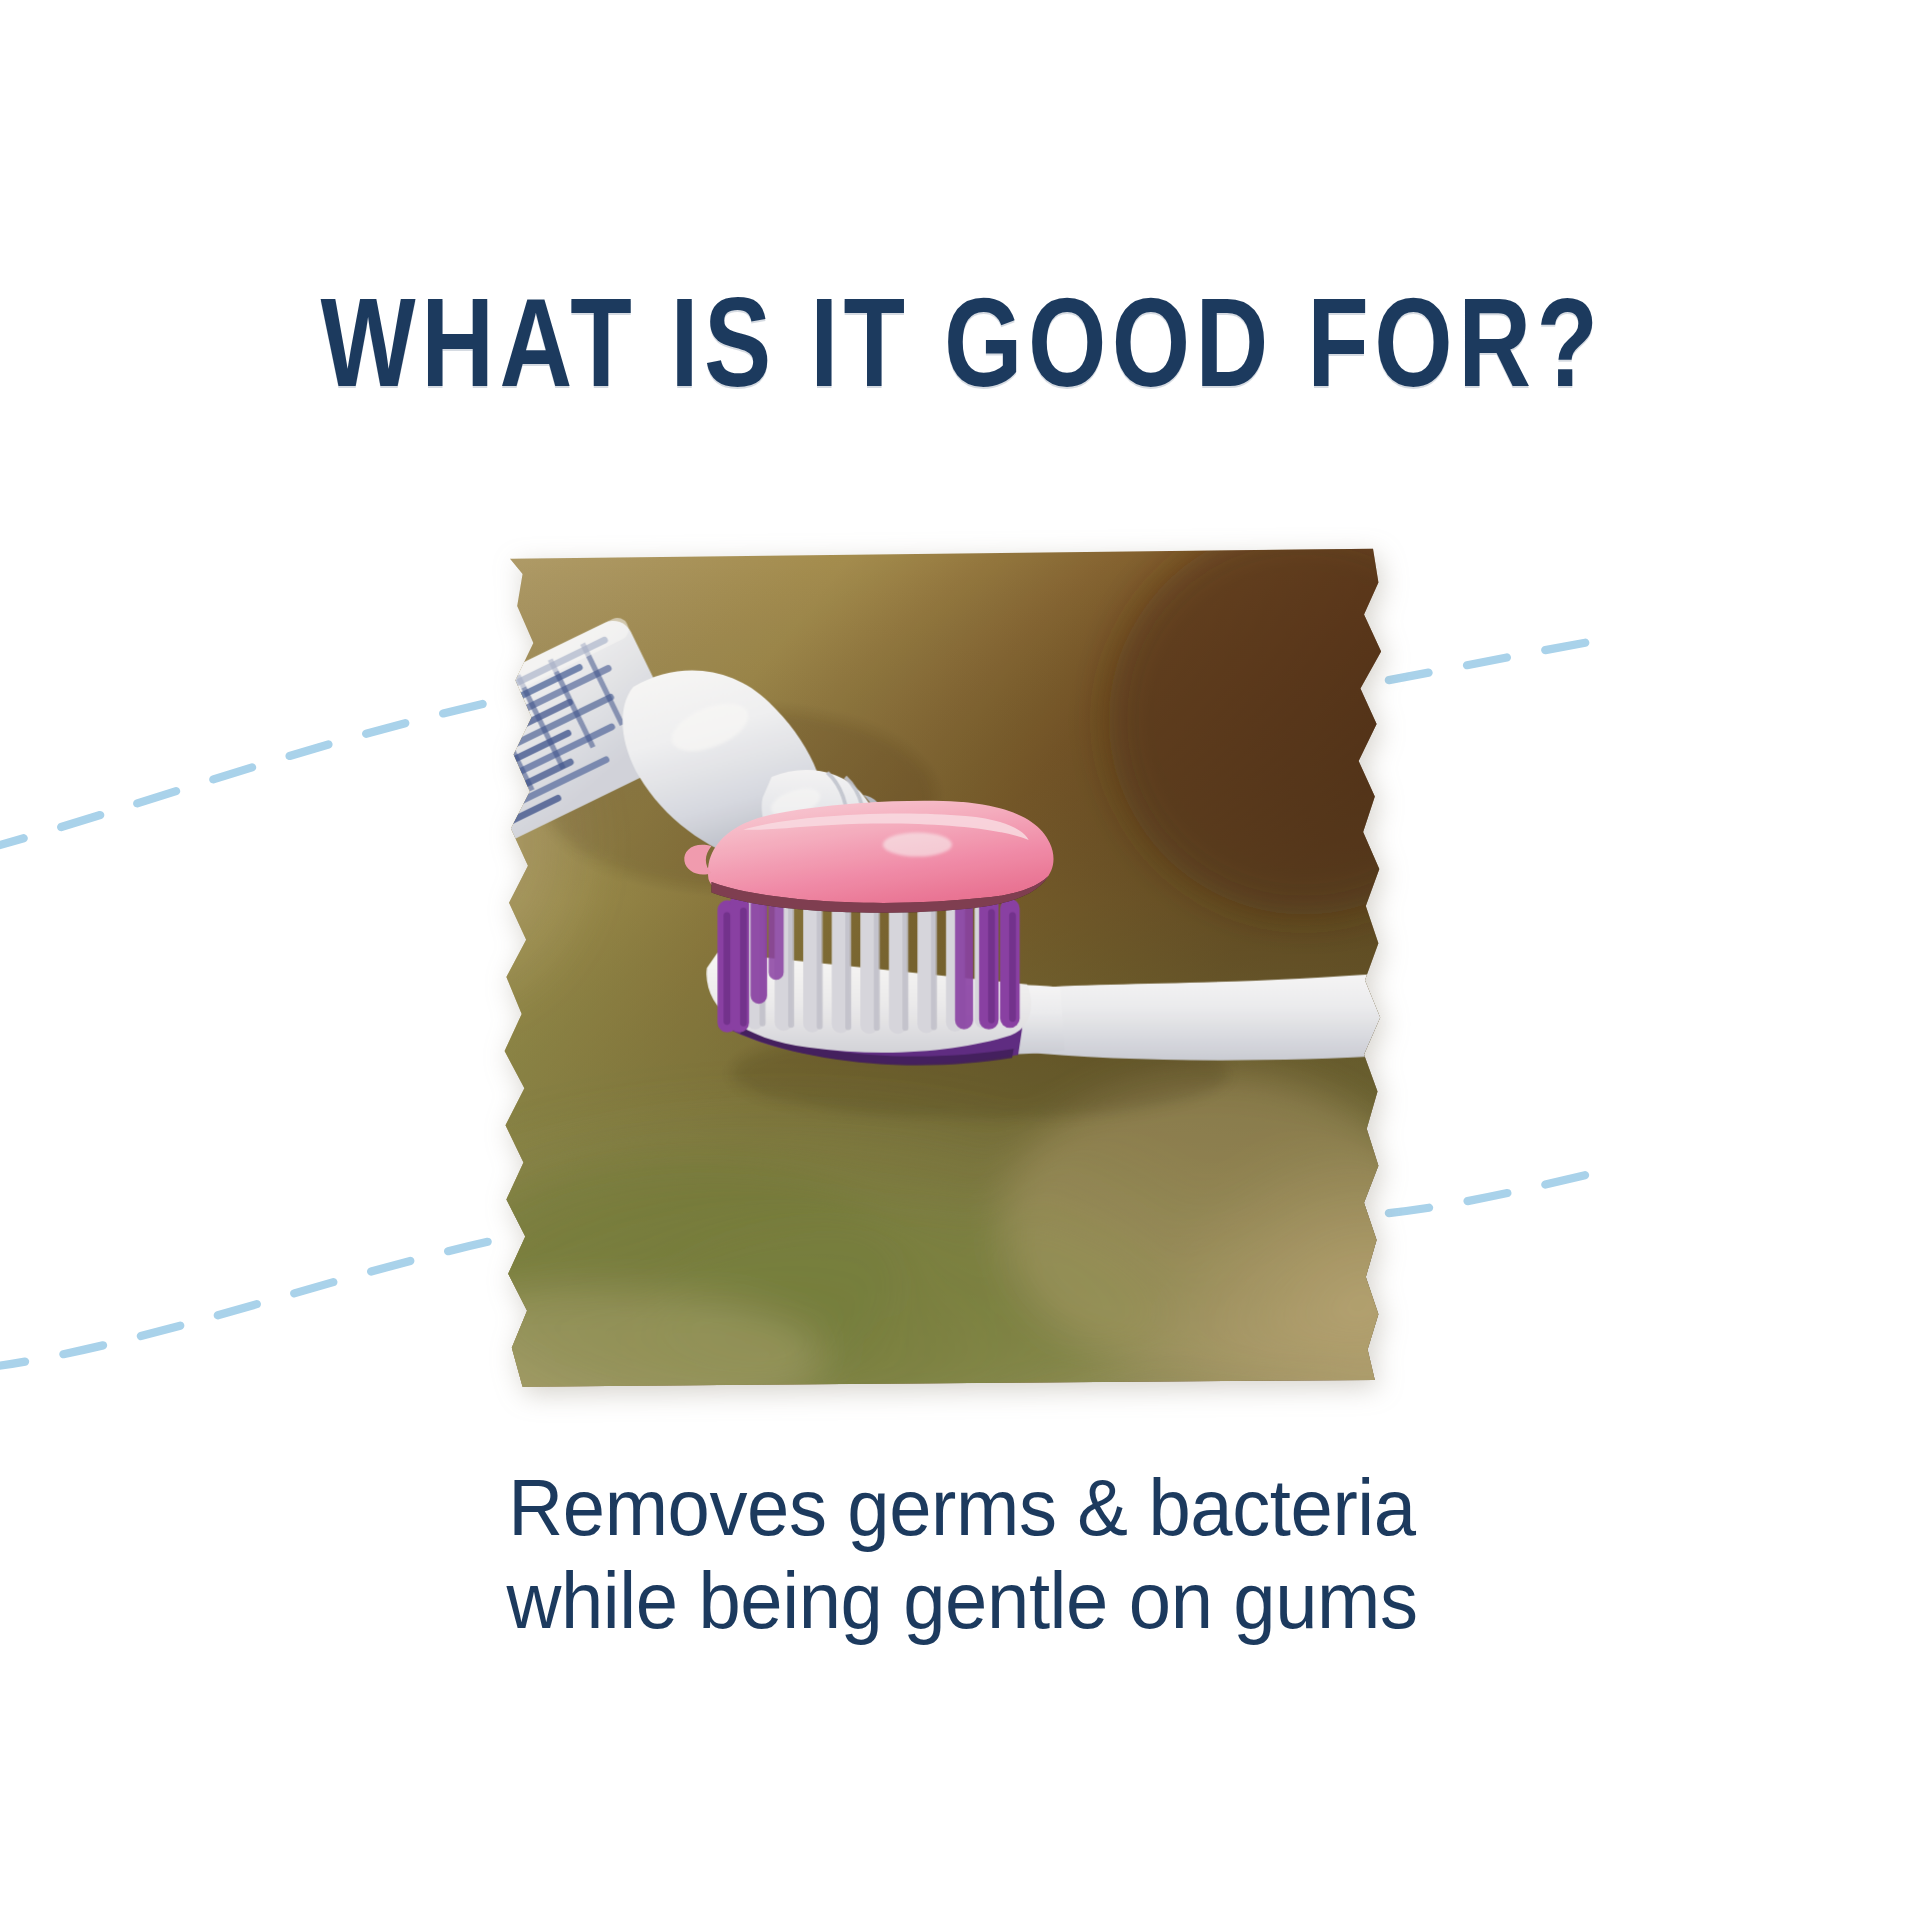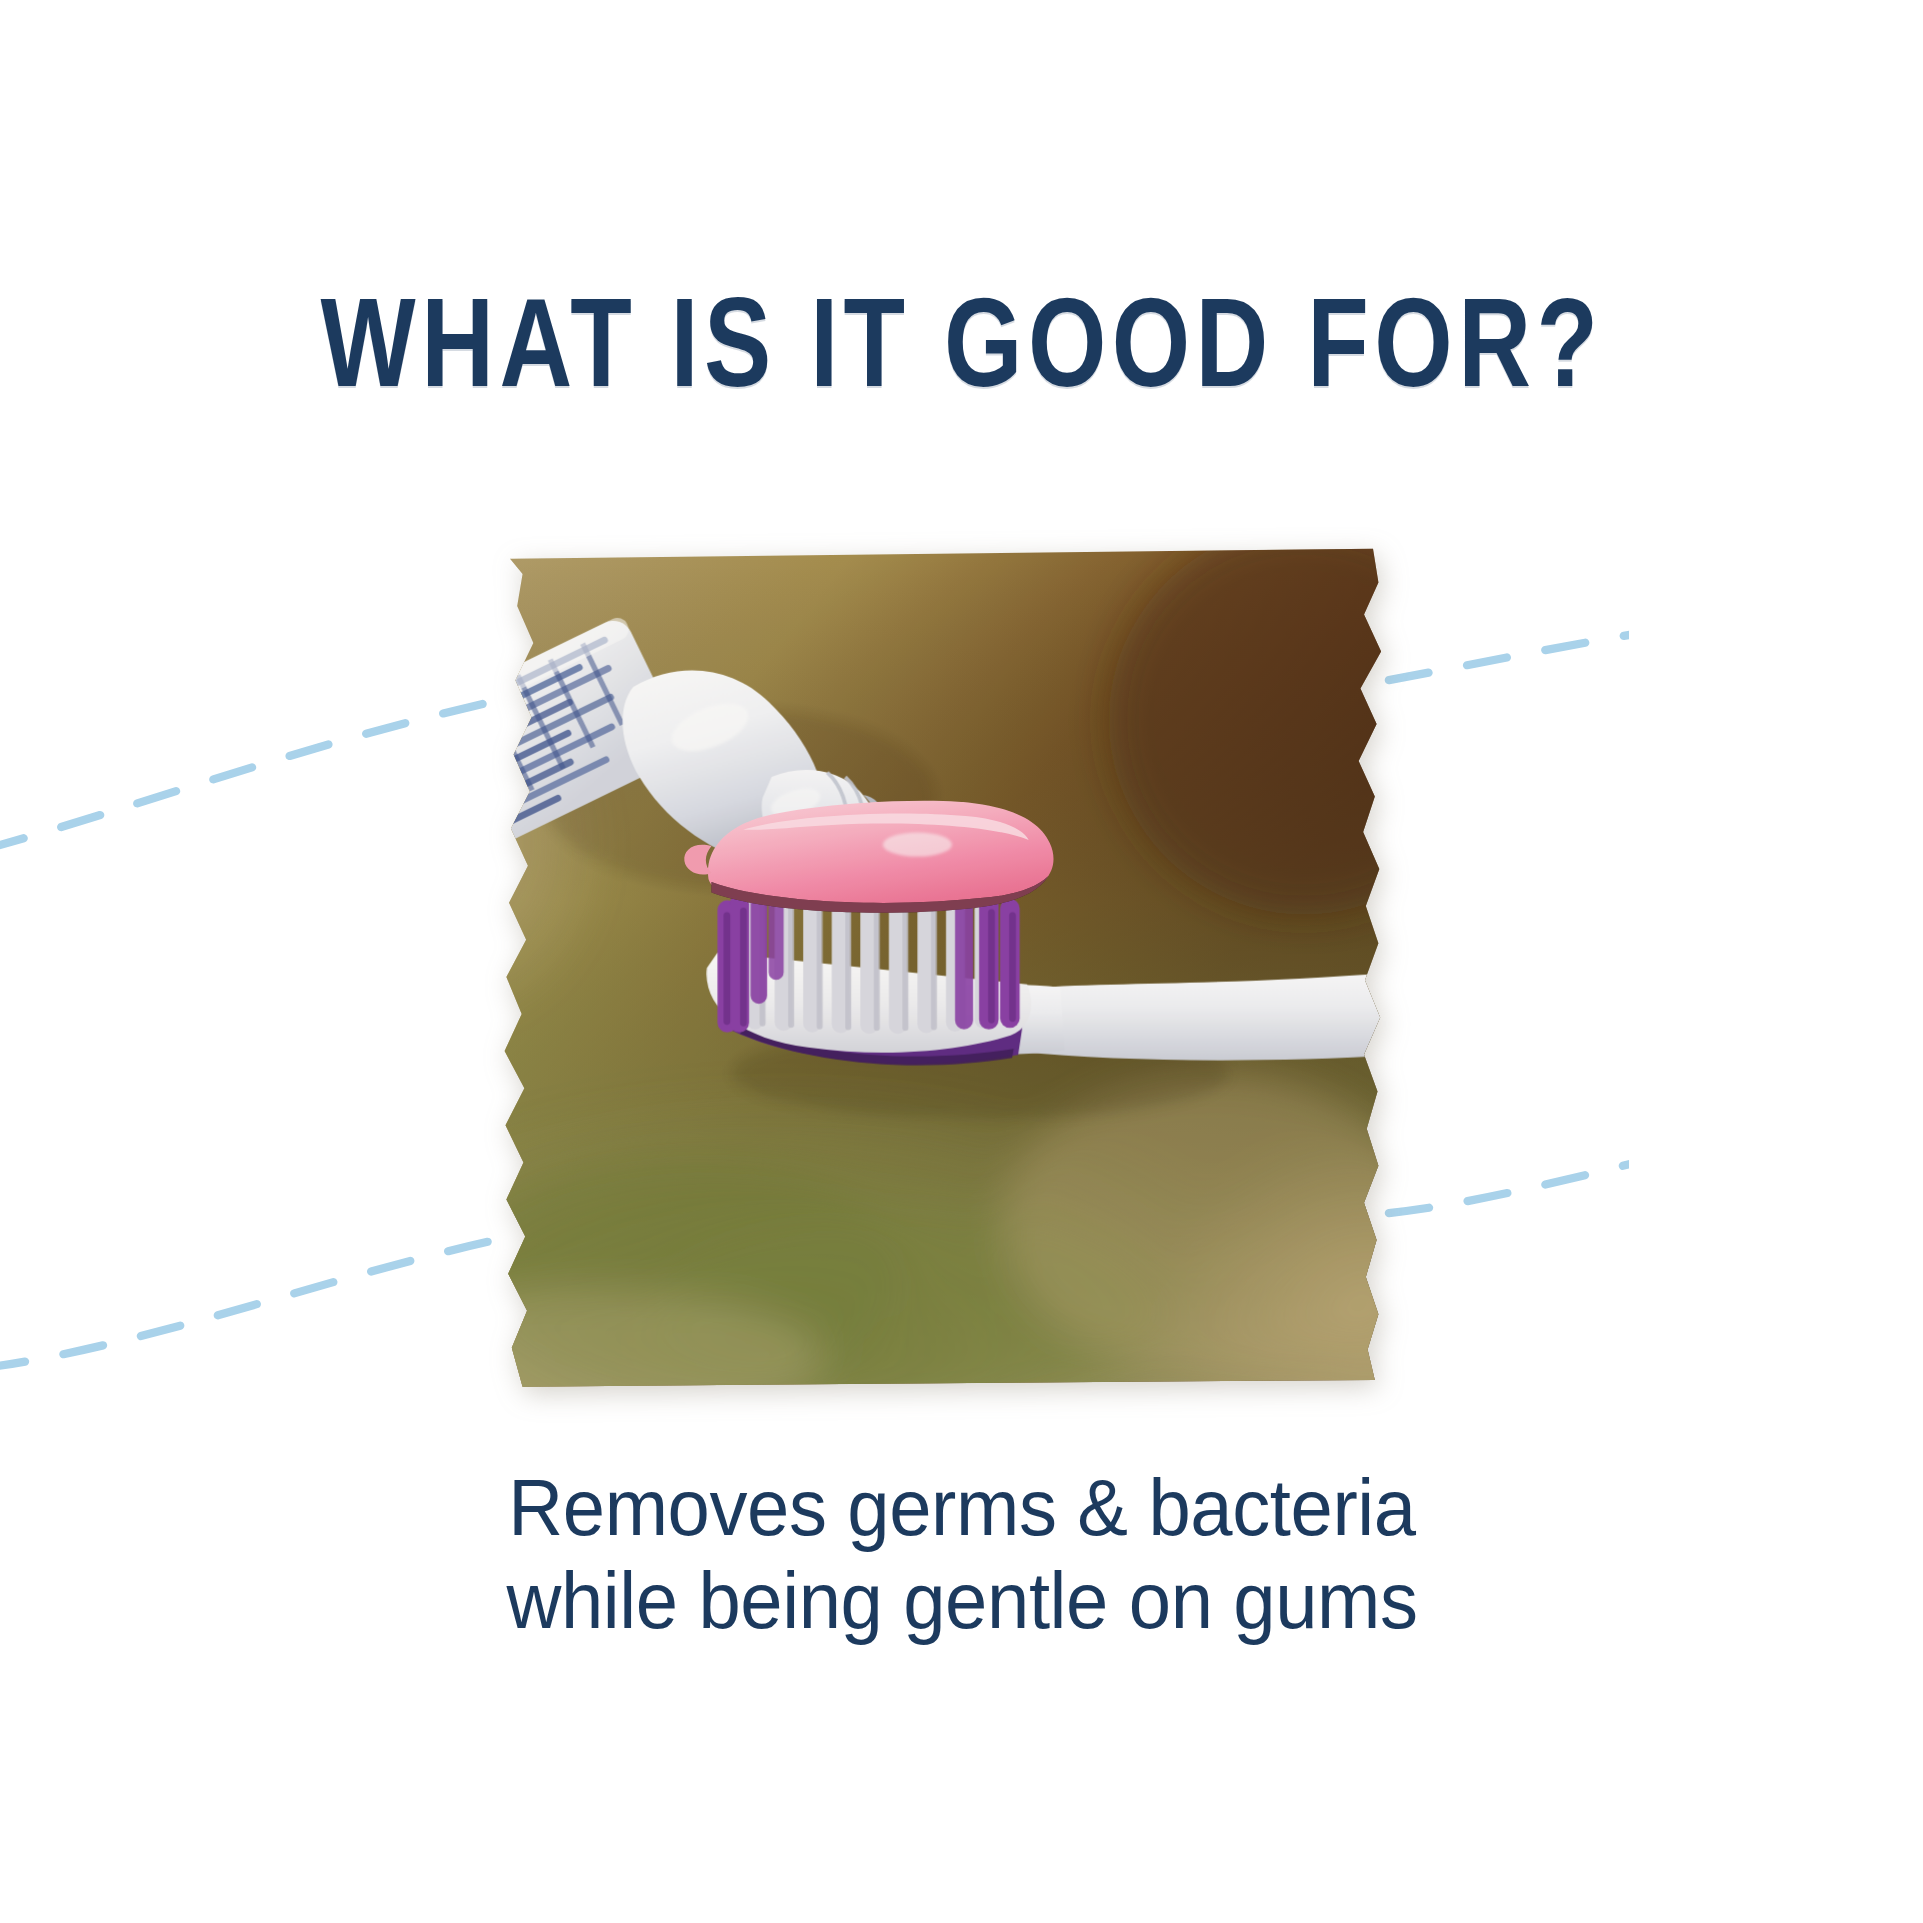--- a/index.html
+++ b/index.html
@@ -10,21 +10,20 @@
   }
   body {
     font-family: "Liberation Sans", sans-serif;
   }
   #stage {
     position: relative;
     width: 1608px;
     height: 1924px;
     background: #ffffff;
     overflow: hidden;
-    padding-left: 21px;
   }
 
   
   .dash-layer {
     position: absolute;
     left: 0; top: 0;
     width: 1924px; height: 1924px;
     pointer-events: none;
   }
 

